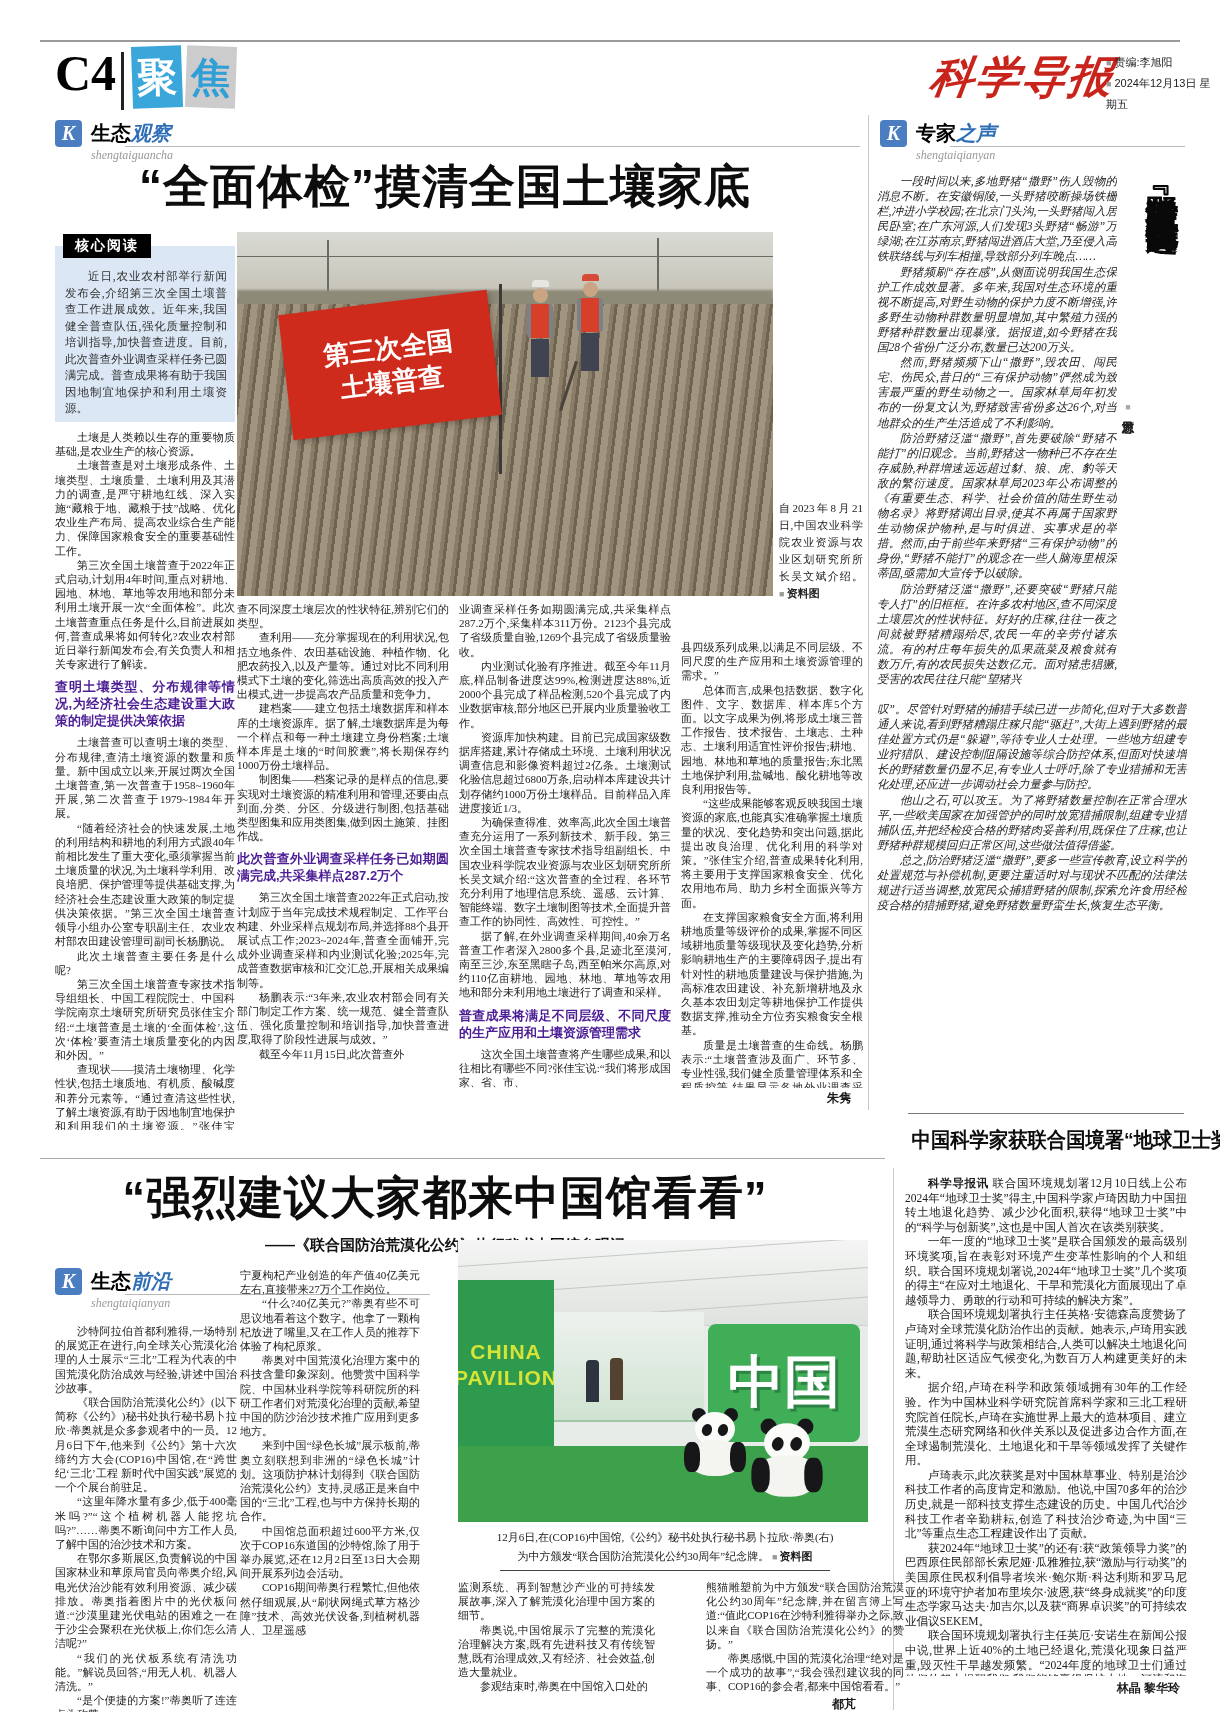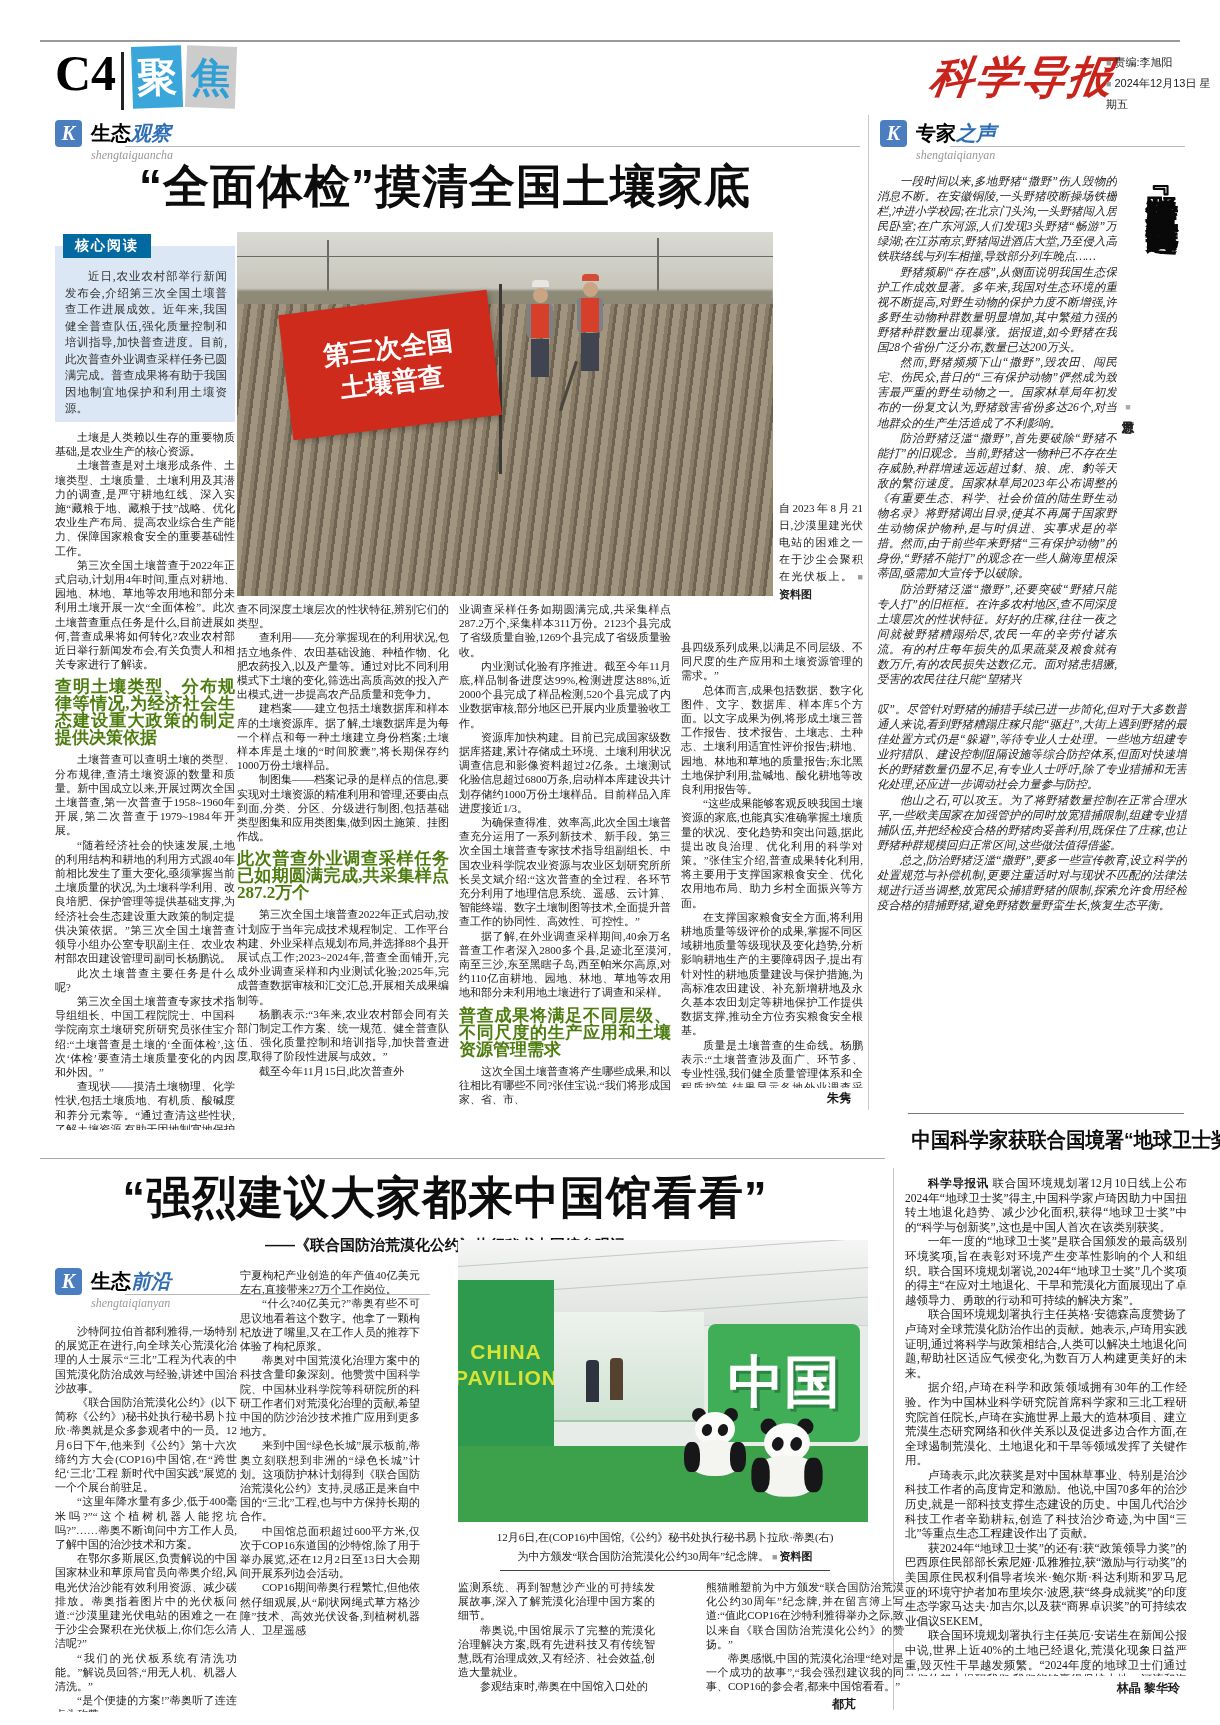--- a/index.html
+++ b/index.html
@@ -38,30 +38,30 @@
   .headline{position:absolute;font-family:"Liberation Sans",sans-serif;font-weight:900;color:#0d0d0d;
             text-align:center;white-space:nowrap;letter-spacing:1px}
   #soil-headline{left:45px;top:156px;width:800px;font-size:46px}
   #pav-headline{left:45px;top:1168px;width:800px;font-size:45px}
   #award-headline{left:900px;top:1126px;width:290px;font-size:21px;letter-spacing:0;transform:scaleX(.92)}
   #pav-subhead{left:45px;top:1236px;width:800px;text-align:center;font-size:15px;font-weight:bold;
                font-family:"Liberation Sans",sans-serif;color:#111}
 
   
   #core-box{left:55px;top:246px;width:180px;height:176px;background:#dbe7f4}
-  #core-tab{left:63px;top:234px;padding:3px 12px;background:#0369a1;color:#fff;font-size:14px;
+  #core-tab{left:63px;top:234px;padding:3px 12px;background:#000000;color:#fff;font-size:14px;
             font-weight:bold;font-family:"Liberation Sans",sans-serif;letter-spacing:2px}
   #core-text{left:65px;top:268px;width:162px;font-size:11.5px;line-height:16.5px;text-align:justify;
              color:#333;text-indent:2em}
 
   
   .col{position:absolute;font-size:11px;line-height:14.2px;text-align:justify;overflow:hidden;color:#1c1c1c}
   .col p{text-indent:2em}
   .col p.cont{text-indent:0}
-  .col h4.sub{font-family:Liberation Serif, serif;font-size:17px;line-height:17px;color:#4d7c0f;
+  .col h4.sub{font-family:Liberation Sans, sans-serif;font-size:13px;line-height:17px;color:#4c1d95;
               margin:7px 0 6px 0;text-indent:0;font-weight:bold}
   .kai{font-style:italic;font-size:11.5px;line-height:15.1px;color:#222}
   .byline{position:absolute;font-weight:bold;font-size:12px;text-align:right;font-family:"Liberation Sans",sans-serif}
 
   
   #boar-vhead{left:1138px;top:170px;height:530px;writing-mode:vertical-rl;font-family:"Liberation Sans",sans-serif;
               font-weight:900;font-size:33px;letter-spacing:1px;color:#090909;line-height:48px}
   #boar-vbyline{left:1119px;top:402px;writing-mode:vertical-rl;font-size:12px;font-weight:bold;color:#222;
                 font-family:"Liberation Sans",sans-serif}
   #boar-vbyline .sq{color:#aaa;font-size:9px}
@@ -179,21 +179,21 @@
   </div>
   <div class="person" style="left:340px;top:42px">
     <div class="cap" style="background:#d64b35"></div>
       <div class="head"></div>
       <div class="vest"></div>
       <div class="legs"></div>
   </div>
   <div class="pwire" style="left:330px;top:128px;width:3px;height:52px;background:#4a443c;transform:rotate(18deg)"></div>
 </div>
 <div class="caption" style="left:779px;top:500px;width:84px">
-  <span>自2023年8月21日,沙漠里建光伏电站的困难之一在于沙尘会聚积在光伏板上。</span>
+  <span>自2023年8月21日,中国农业科学院农业资源与农业区划研究所所长吴文斌介绍。</span>
   <span class="credit-sq"> ■ </span><b>资料图</b>
 </div>
 
 <div class="col" style="left:237px;top:602px;width:212px;height:528px">
     <p class="cont">查不同深度土壤层次的性状特征,辨别它们的类型。</p>
     <p>查利用——充分掌握现在的利用状况,包括立地条件、农田基础设施、种植作物、化肥农药投入,以及产量等。通过对比不同利用模式下土壤的变化,筛选出高质高效的投入产出模式,进一步提高农产品质量和竞争力。</p>
     <p>建档案——建立包括土壤数据库和样本库的土壤资源库。据了解,土壤数据库是为每一个样点和每一种土壤建立身份档案;土壤样本库是土壤的“时间胶囊”,将长期保存约1000万份土壤样品。</p>
     <p>制图集——档案记录的是样点的信息,要实现对土壤资源的精准利用和管理,还要由点到面,分类、分区、分级进行制图,包括基础类型图集和应用类图集,做到因土施策、挂图作战。</p>
     <h4 class="sub">此次普查外业调查采样任务已如期圆满完成,共采集样点287.2万个</h4>
     <p>第三次全国土壤普查2022年正式启动,按计划应于当年完成技术规程制定、工作平台构建、外业采样点规划布局,并选择88个县开展试点工作;2023~2024年,普查全面铺开,完成外业调查采样和内业测试化验;2025年,完成普查数据审核和汇交汇总,开展相关成果编制等。</p>

